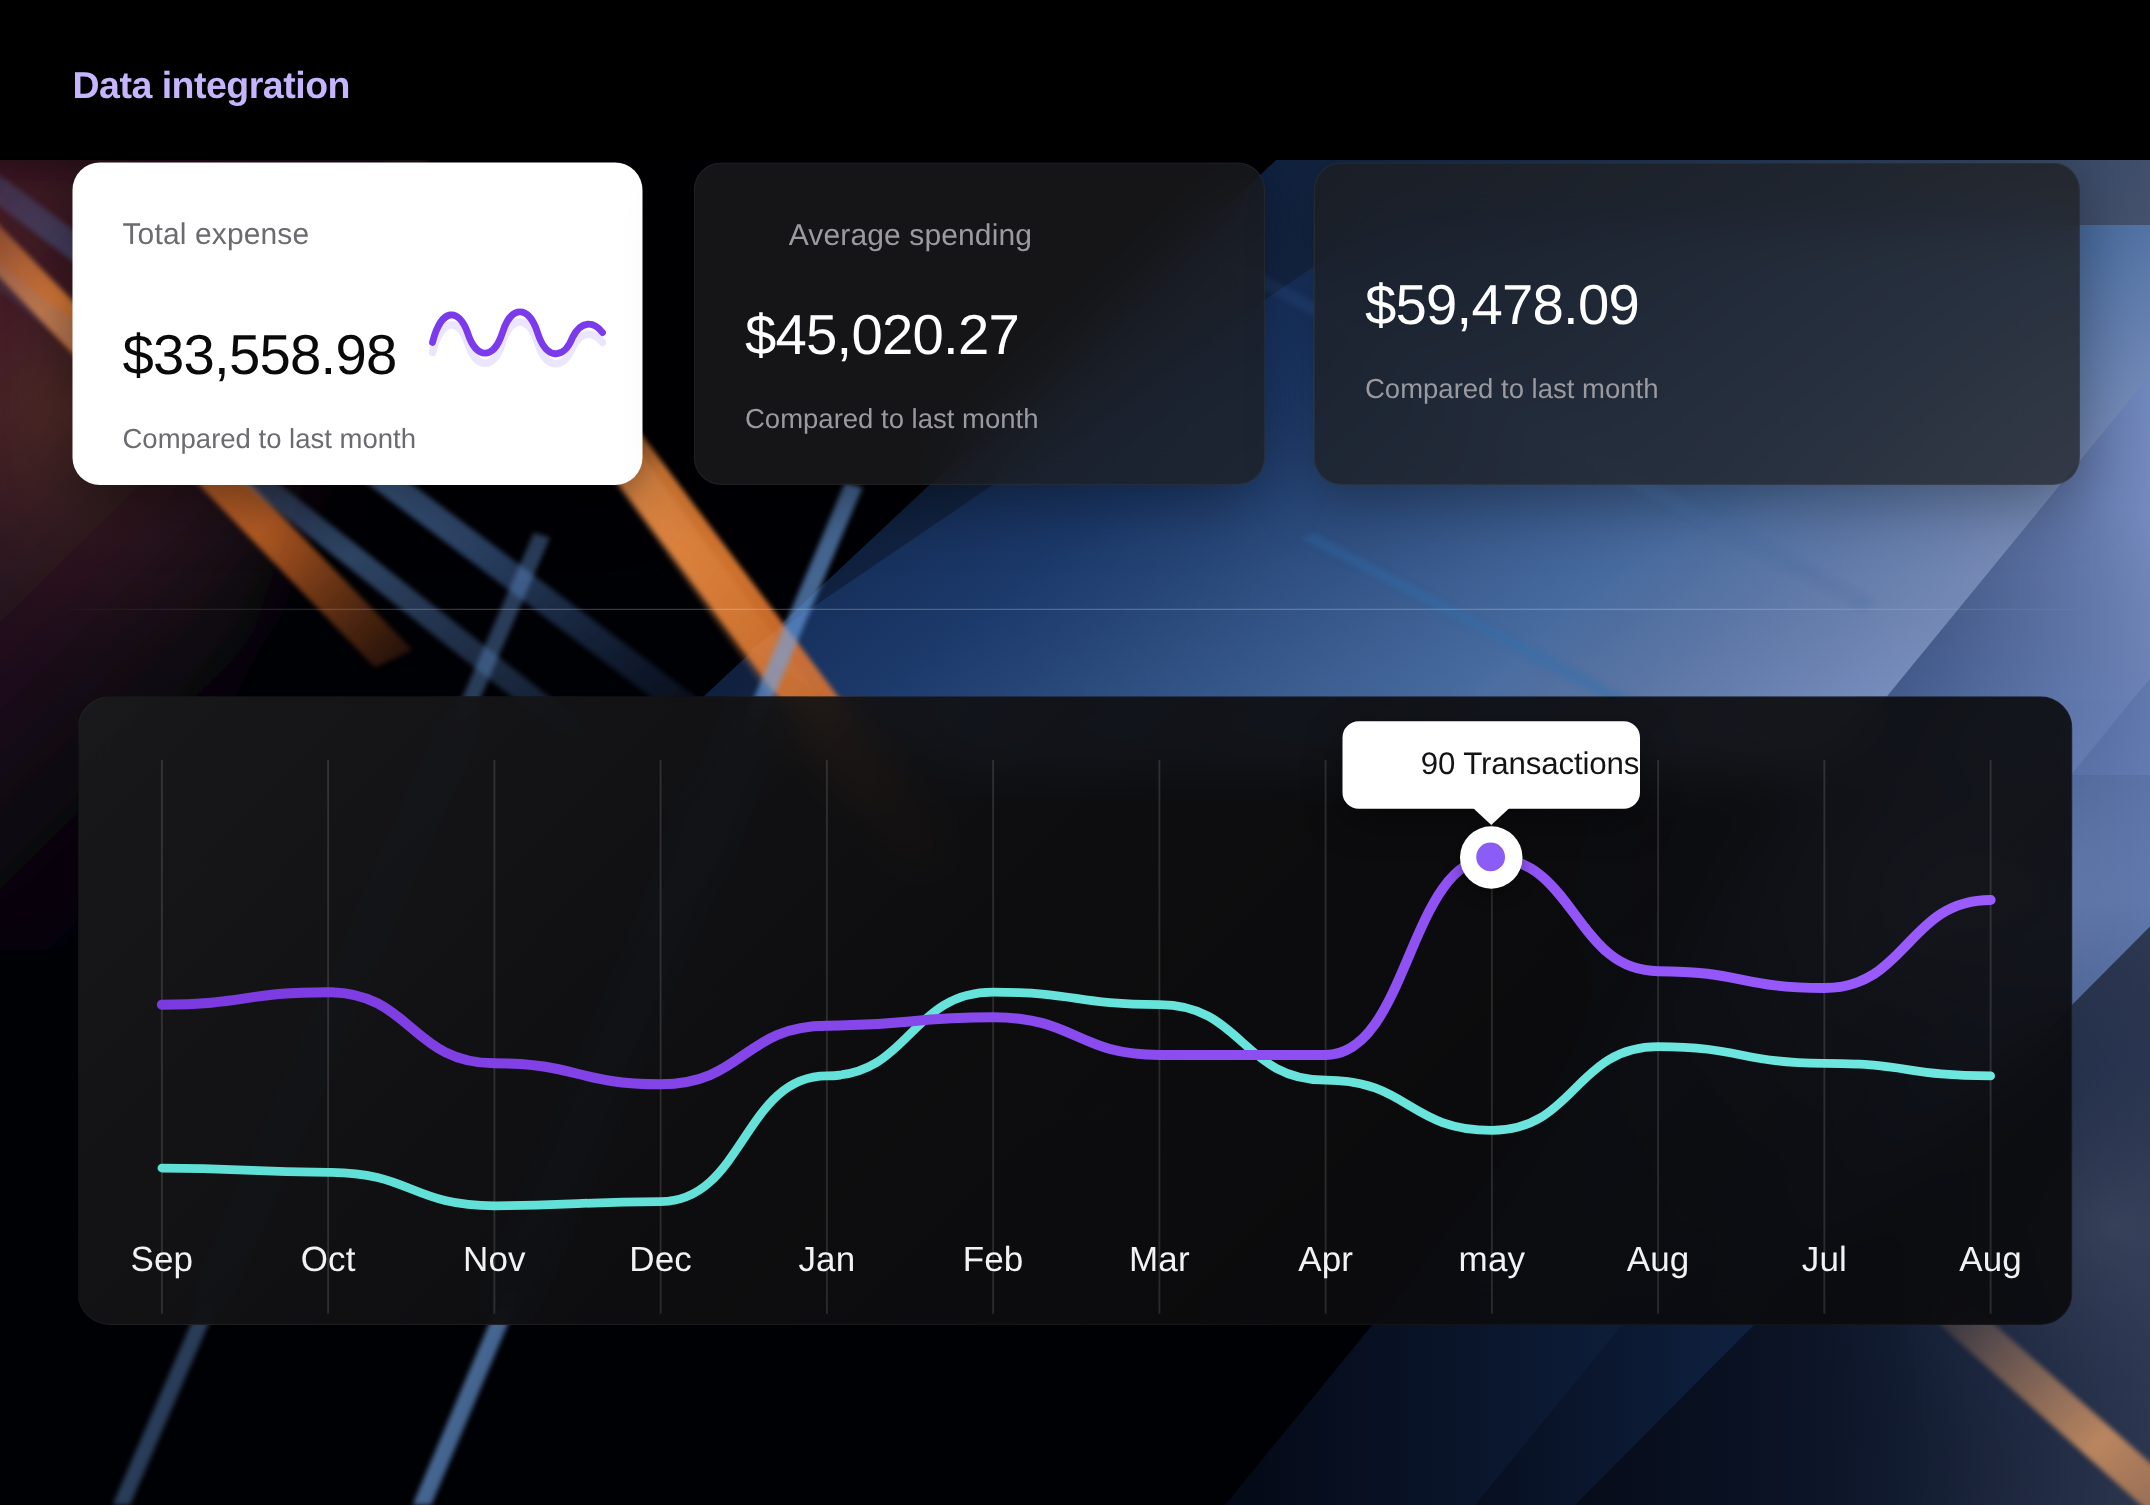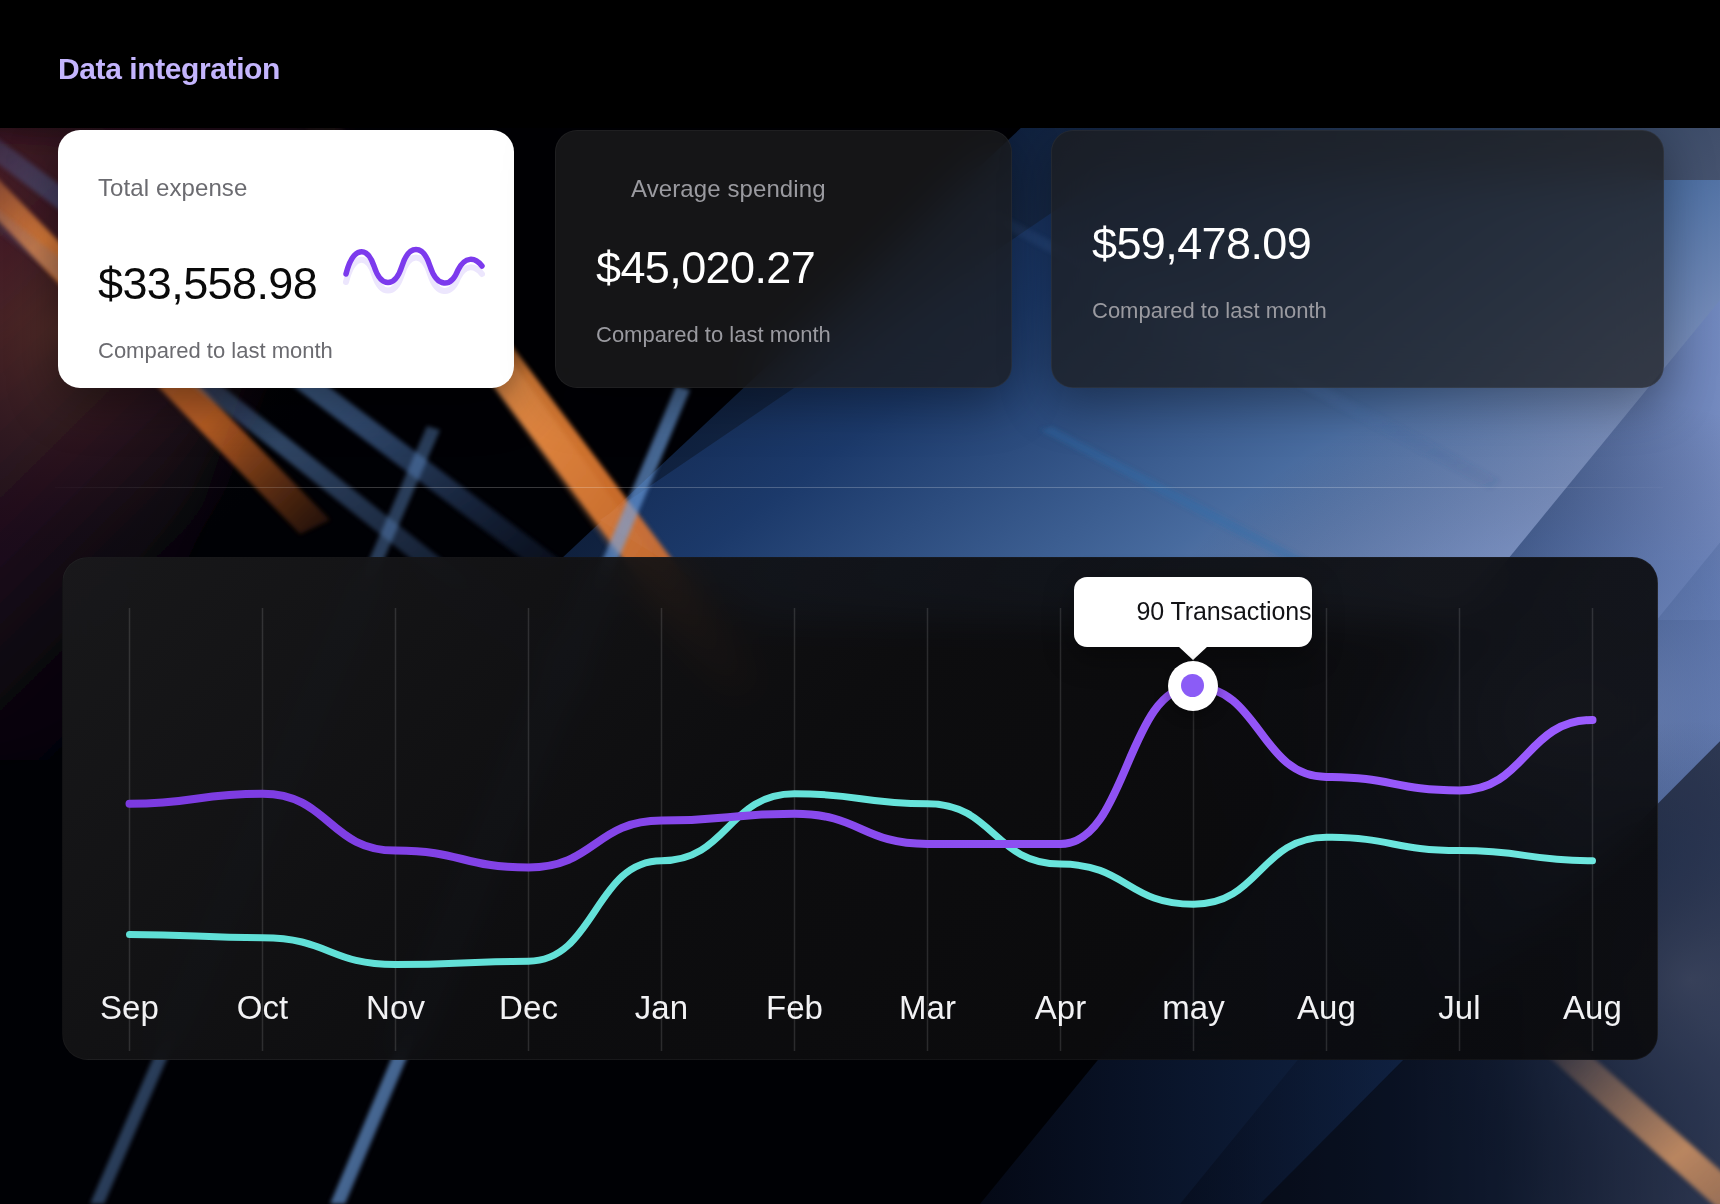--- a/index.html
+++ b/index.html
@@ -77,21 +77,21 @@
   #chart-panel-inner {
     position:absolute; inset:0; border-radius:26px; overflow:hidden;
   }
   #chart-svg { position:absolute; left:0; top:0; width:1596px; height:503px; display:block; }
 
   #x-axis {
     position:absolute; left:0; top:420px; width:1596px; height:60px;
     display:flex;
   }
   .x-tick {
-    flex:1 1 0; text-align:center; color:#f2f2f4; font-size:33px; line-height:60px;
+    flex:1 1 0; text-align:center; color:#f2f2f4; font-size:28px; line-height:60px;
     letter-spacing:.1px;
   }
 
   
   #tooltip {
     position:absolute; left:1076px; top:605px; width:238px; height:70px;
     background:#ffffff; border-radius:13px;
     display:flex; align-items:center; justify-content:flex-end;
     box-shadow:0 10px 30px rgba(0,0,0,.38);
   }

